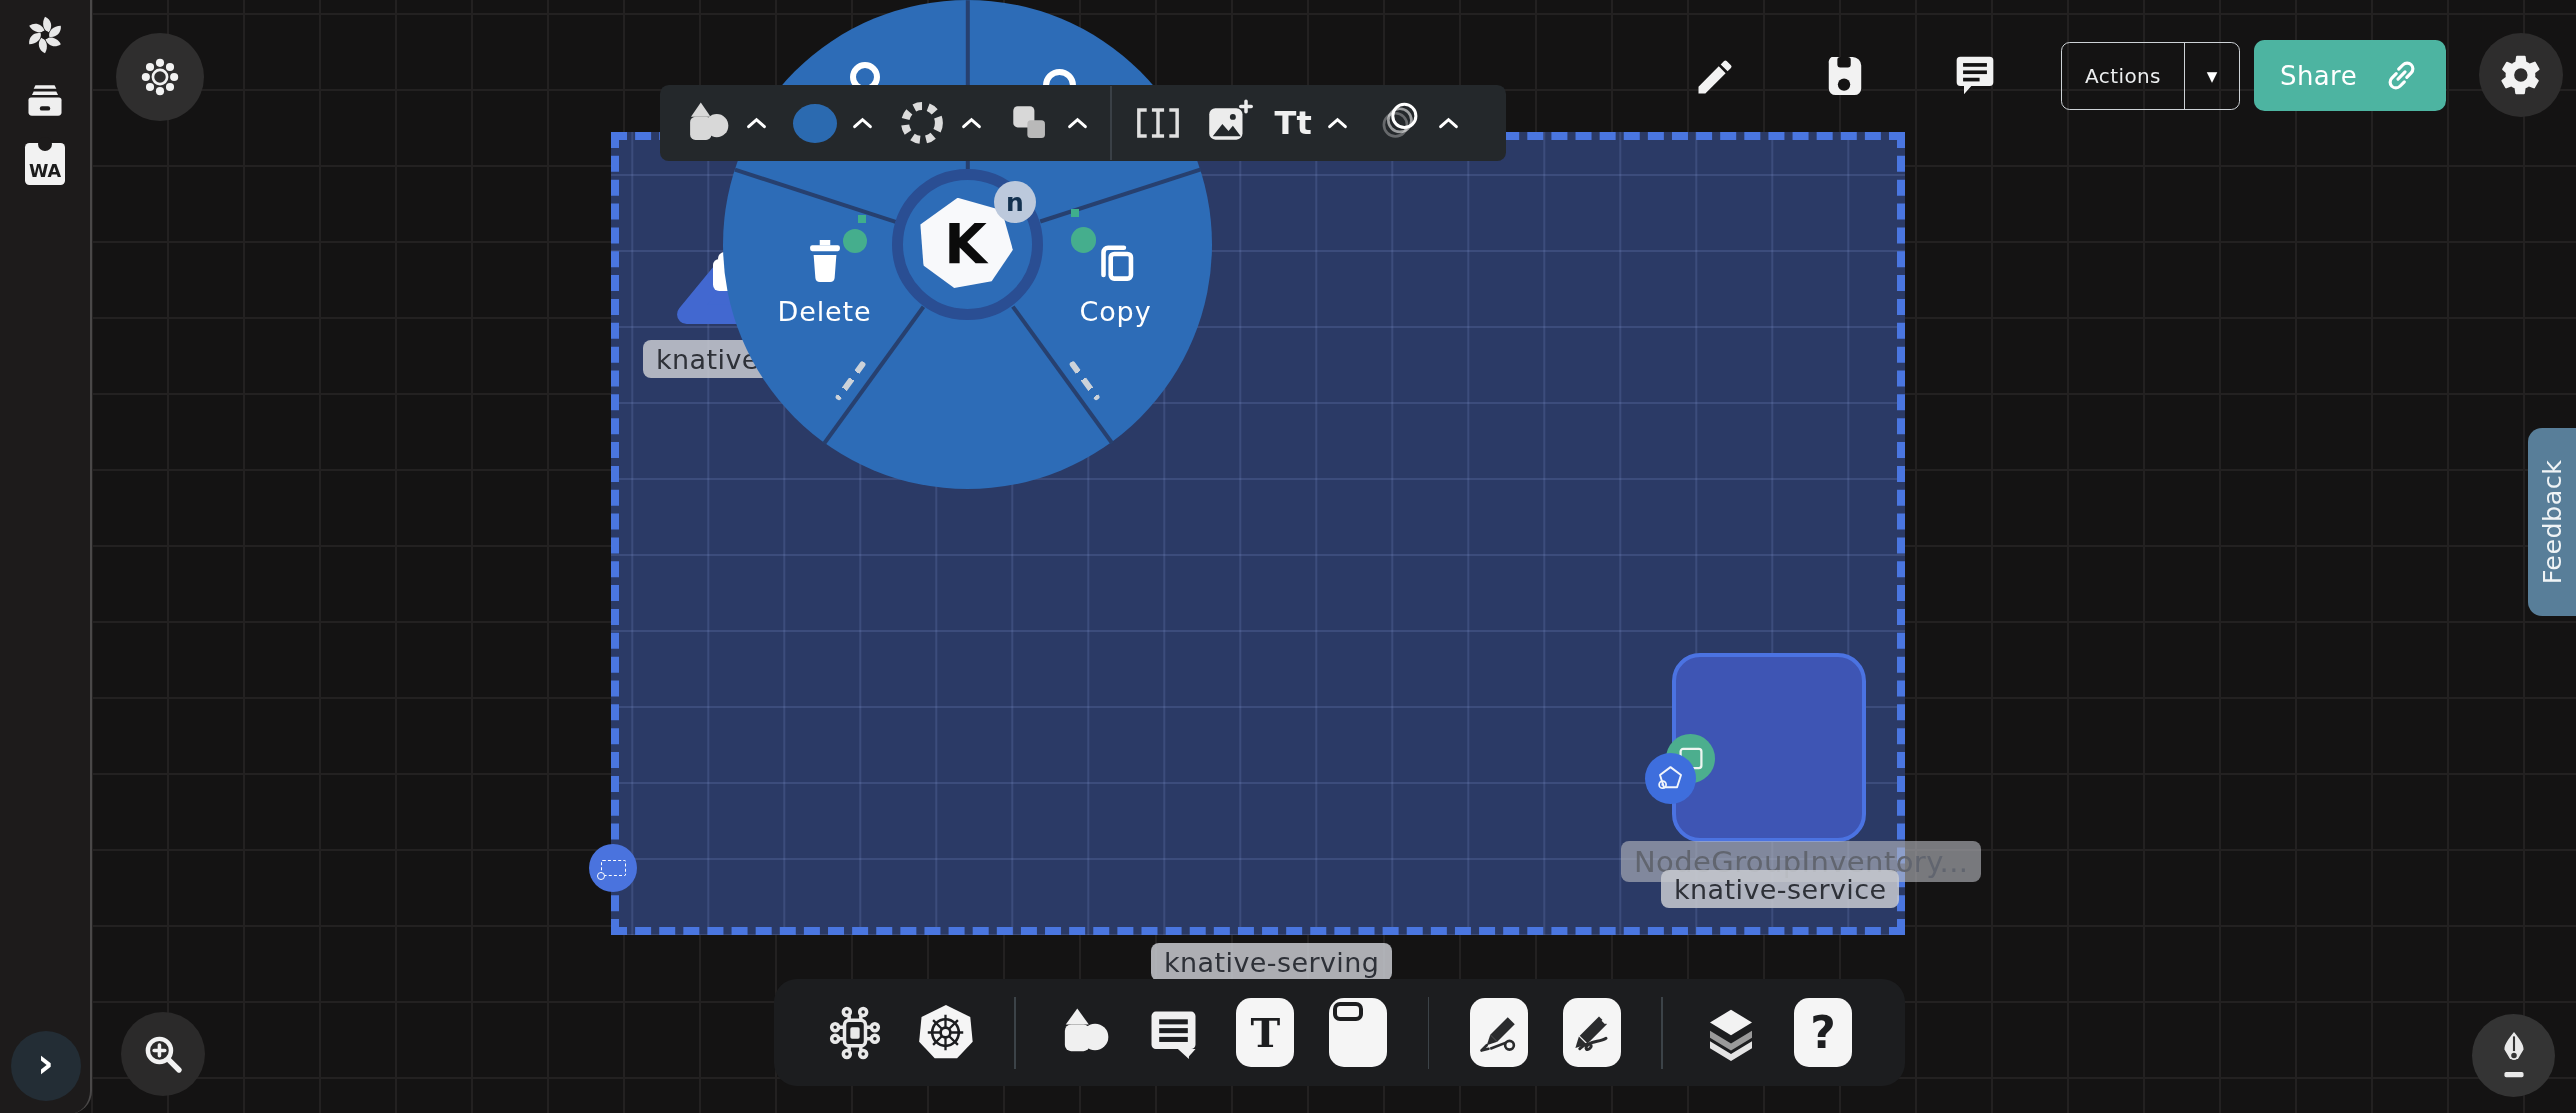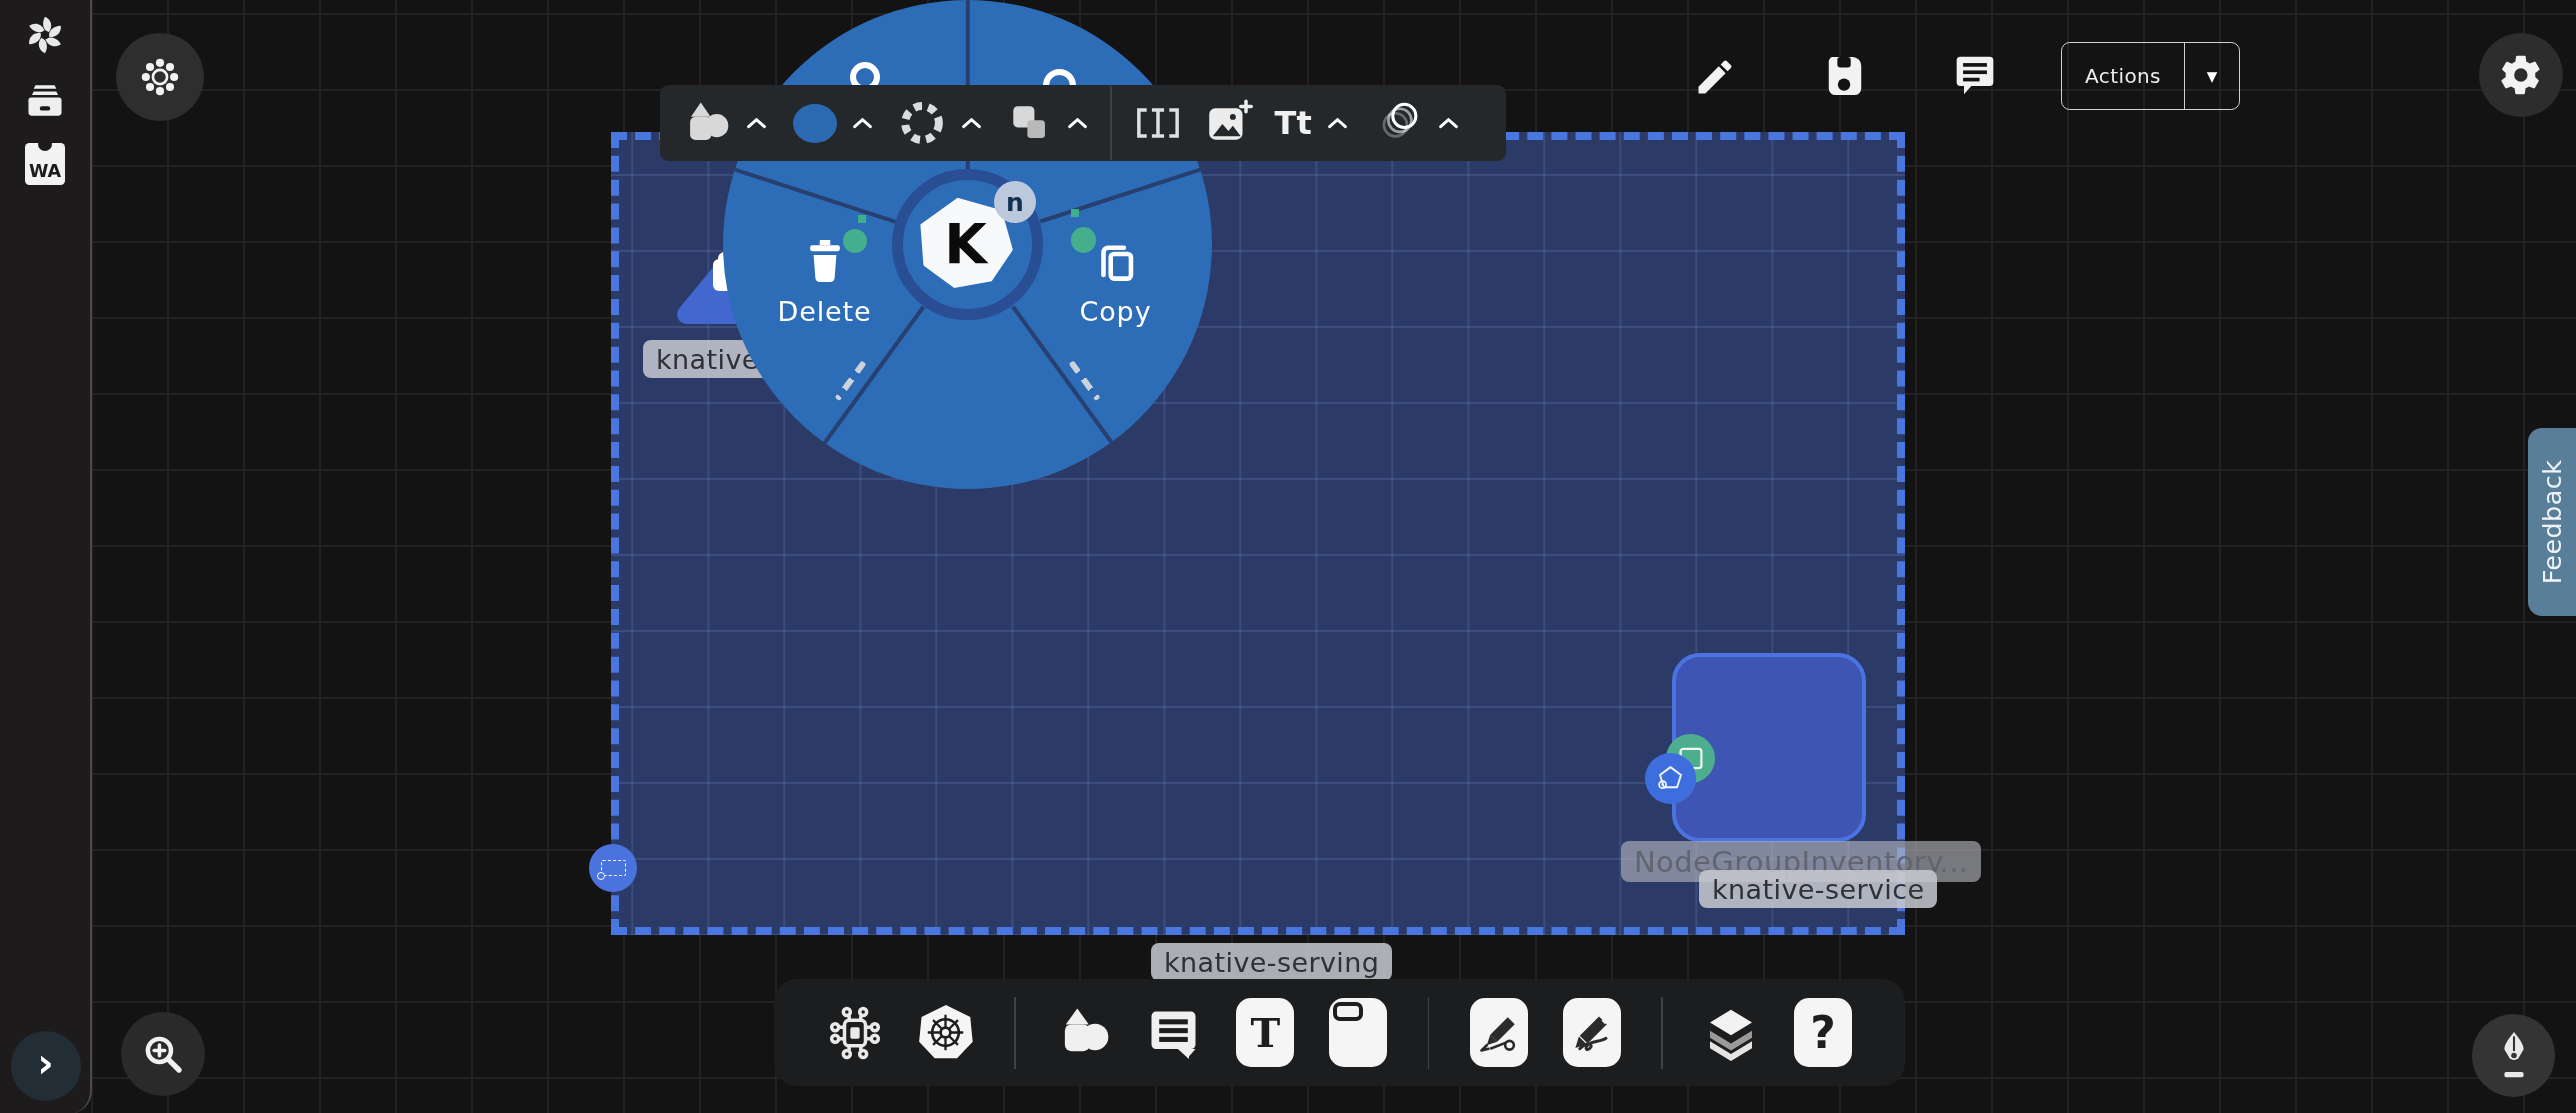--- a/index.html
+++ b/index.html
@@ -144,21 +144,21 @@
       </svg>
   </div>
   <div class="abs circle badge-blue flex">
     <svg width="35" height="35" viewBox="0 0 40 40">
       <path d="M20 7 L32 16 L27.5 30 H12.5 L8 16 Z" fill="none" stroke="#f2f5fa" stroke-width="2.2" stroke-linejoin="round"></path>
       <circle cx="11" cy="27" r="4" fill="none" stroke="#f2f5fa" stroke-width="2"></circle>
       <circle cx="11" cy="27" r="1.4" fill="#f2f5fa"></circle>
     </svg>
   </div>
   <div class="chip chip-dim" style="left:1621px; top:841px; font-size:29px; z-index:2;">NodeGroupInventory...</div>
-  <div class="chip chip-dark" style="left:1699px; top:870px; z-index:3;">knative-service</div>
+  <div class="chip chip-dark" style="left:1661px; top:870px; z-index:3;">knative-service</div>
 
   <div class="chip chip-dark" style="left:1151px; top:943px; z-index:3;">knative-serving</div>
 
   <div class="abs circle sel-handle">
     <div class="marquee">
       <div class="marquee-dot"></div>
     </div>
   </div>
 
   <div class="abs radial">
@@ -364,20 +364,26 @@
     </svg>
   </div>
 
   <div class="abs actions-btn">
     <div class="actions-main">Actions</div>
     <div class="actions-caret">
       <span>▾</span>
     </div>
   </div>
 
+  <div class="abs share-btn">
+    <span class="share-label">Share</span>
+    <svg width="37" height="37" viewBox="0 0 42 42">
+      <path d="M17 25 L25 17 M15 19 l-5 5 a6.5 6.5 0 1 0 9.2 9.2 l5-5 M27 23 l5-5 a6.5 6.5 0 1 0-9.2-9.2 l-5 5" fill="none" stroke="#fff" stroke-width="3.6" stroke-linecap="round"></path>
+    </svg>
+  </div>
 
   <div class="abs round-btn gear-btn">
     <svg width="46" height="46" viewBox="0 0 24 24">
       <path fill="#f2f2f2" d="M19.4 13c.04-.33.06-.66.06-1s-.02-.67-.06-1l2.1-1.65a.5.5 0 0 0 .12-.64l-2-3.46a.5.5 0 0 0-.6-.22l-2.49 1a7.3 7.3 0 0 0-1.73-1l-.38-2.65A.5.5 0 0 0 13.92 2h-4a.5.5 0 0 0-.5.42l-.37 2.65c-.63.26-1.2.6-1.73 1l-2.49-1a.5.5 0 0 0-.6.22l-2 3.46a.5.5 0 0 0 .12.64L4.05 11c-.04.33-.06.66-.06 1s.02.67.06 1l-2.1 1.65a.5.5 0 0 0-.12.64l2 3.46c.13.22.39.3.6.22l2.49-1c.53.4 1.1.74 1.73 1l.37 2.65c.04.24.25.42.5.42h4c.25 0 .46-.18.5-.42l.37-2.65c.63-.26 1.2-.6 1.73-1l2.49 1c.22.08.48 0 .6-.22l2-3.46a.5.5 0 0 0-.12-.64L19.4 13zM11.92 15.5a3.5 3.5 0 1 1 0-7 3.5 3.5 0 0 1 0 7z"></path>
     </svg>
   </div>
 
   <div class="abs feedback">
     <span>Feedback</span>
   </div>

